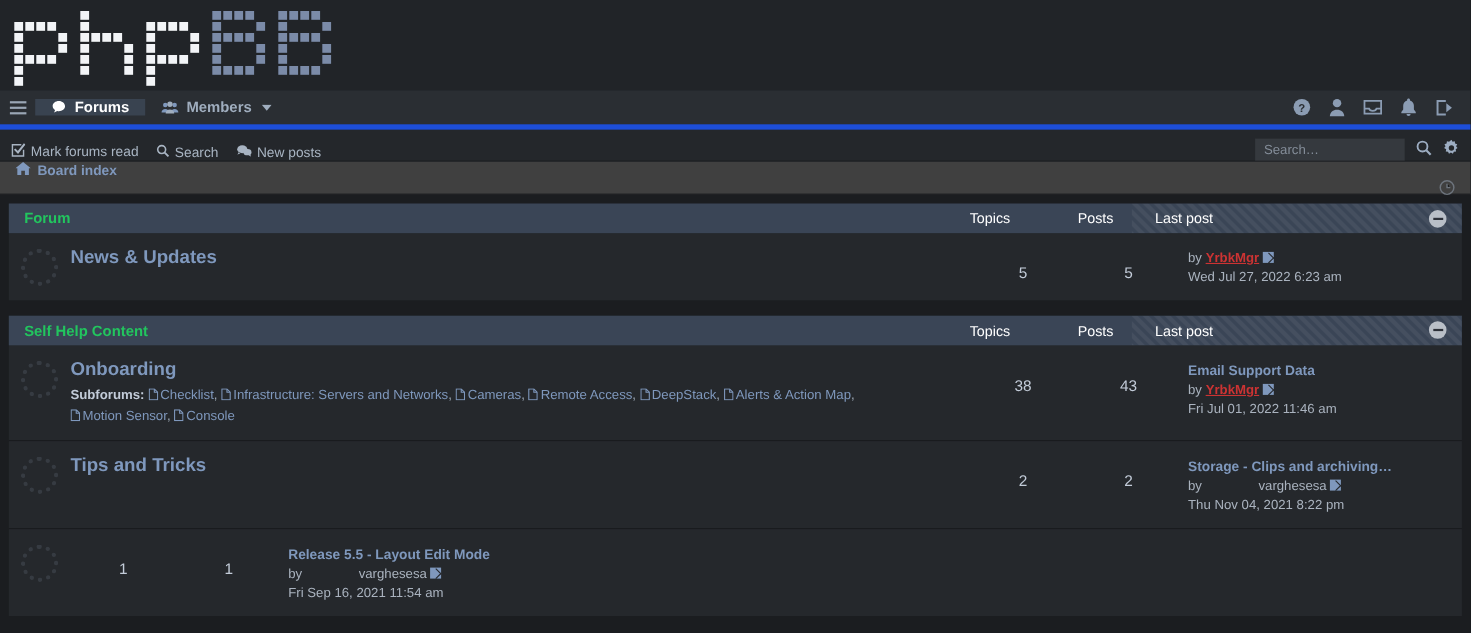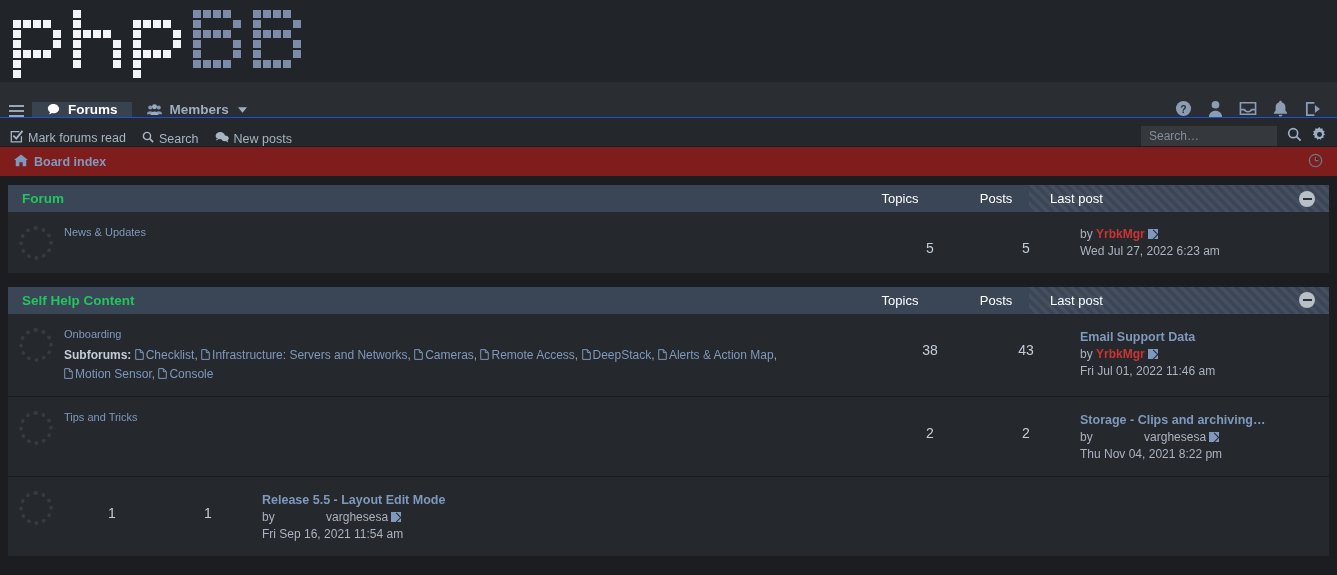--- a/index.html
+++ b/index.html
@@ -31,22 +31,22 @@
     height: 8px;
   }
   .px.w { background: #f2f4f7; }
   .px.b { background: #7b8ba8; }
 
   
   .navbar {
     height: 36px;
     background: #2a2e33;
     display: flex;
-    align-items: flex-end;
-    border-bottom: 1px solid #1d4ed8;
+    align-items: center;
+    border-bottom: 5px solid #1d4ed8;
   }
   .hamburger {
     width: 32px;
     display: flex;
     flex-direction: column;
     align-items: center;
     justify-content: center;
     gap: 3px;
     cursor: pointer;
   }
@@ -123,25 +123,26 @@
     font-size: 12px;
     font-family: "Liberation Sans", sans-serif;
     padding: 0 8px;
     outline: none;
   }
   .search-box::placeholder { color: #848d99; }
 
   
   .breadcrumb-bar {
     height: 30px;
-    background: #7f1d1d;
-    display: flex;
-    align-items: center;
+    background: #404040;
+    display: flex;
+    align-items: flex-start;
     padding: 0 14px 0 14px;
     border-bottom: 1px solid #1b1d20;
+    flex-direction: column;
   }
   .breadcrumb-item {
     display: flex;
     align-items: center;
     gap: 6px;
     color: #7f98bd;
     font-size: 12.5px;
     font-weight: bold;
     cursor: pointer;
   }
@@ -243,22 +244,22 @@
     border: 4px dotted #3a3f46;
     opacity: .85;
   }
   .frow-main {
     flex: 1 1 auto;
     padding-right: 14px;
     min-width: 0;
   }
   .forum-title {
     color: #7f98bd;
-    font-size: 11px;
-    font-weight: normal;
+    font-size: 17px;
+    font-weight: bold;
     line-height: 1.15;
     cursor: pointer;
   }
   .subforums {
     margin-top: 5px;
     font-size: 12px;
     color: #9aa5b2;
     line-height: 1.5;
   }
   .subforums .lbl { color: #c3ccd9; font-weight: bold; }
@@ -288,21 +289,21 @@
   }
   .lp-title {
     color: #7f98bd;
     font-weight: bold;
     font-size: 12.5px;
     cursor: pointer;
     display: block;
   }
   .lp-by { color: #aab3bf; }
   .lp-author { font-weight: bold; }
-  .lp-author.red { color: #cc3333; }
+  .lp-author.red { color: #cc3333; text-decoration: underline; }
   .lp-author.norm { color: #aab3bf; font-weight: normal; margin-left: 48px; }
   .goto {
     display: inline-block;
     width: 10px; height: 10px;
     background: #7f98bd;
     vertical-align: -1px;
     margin-left: 3px;
     cursor: pointer;
     position: relative;
   }

